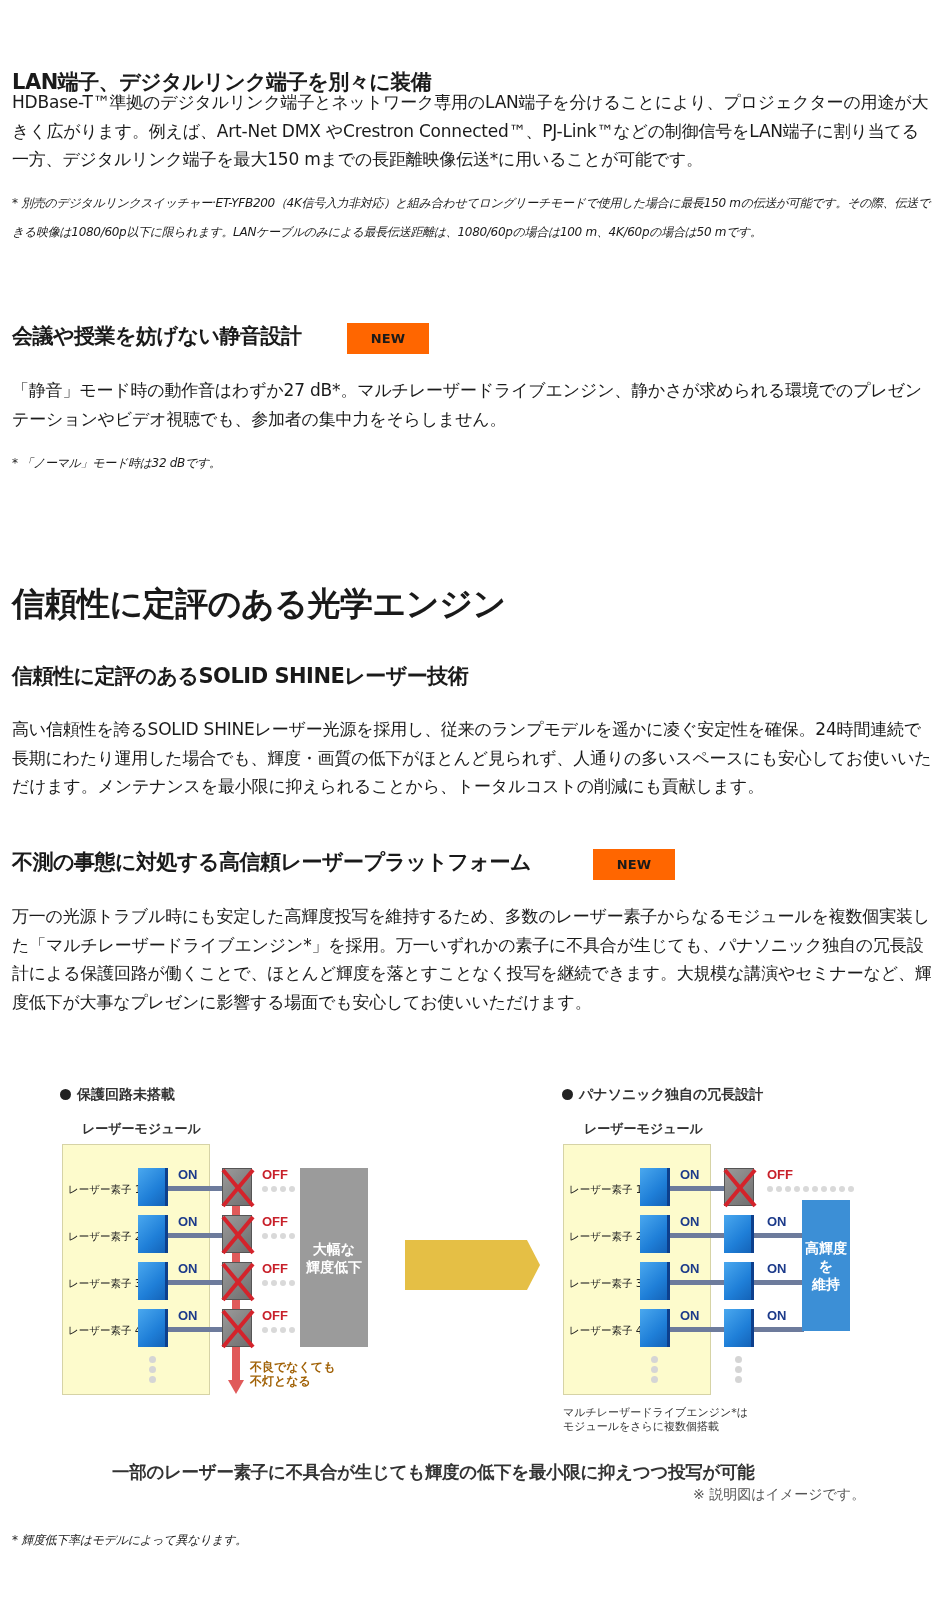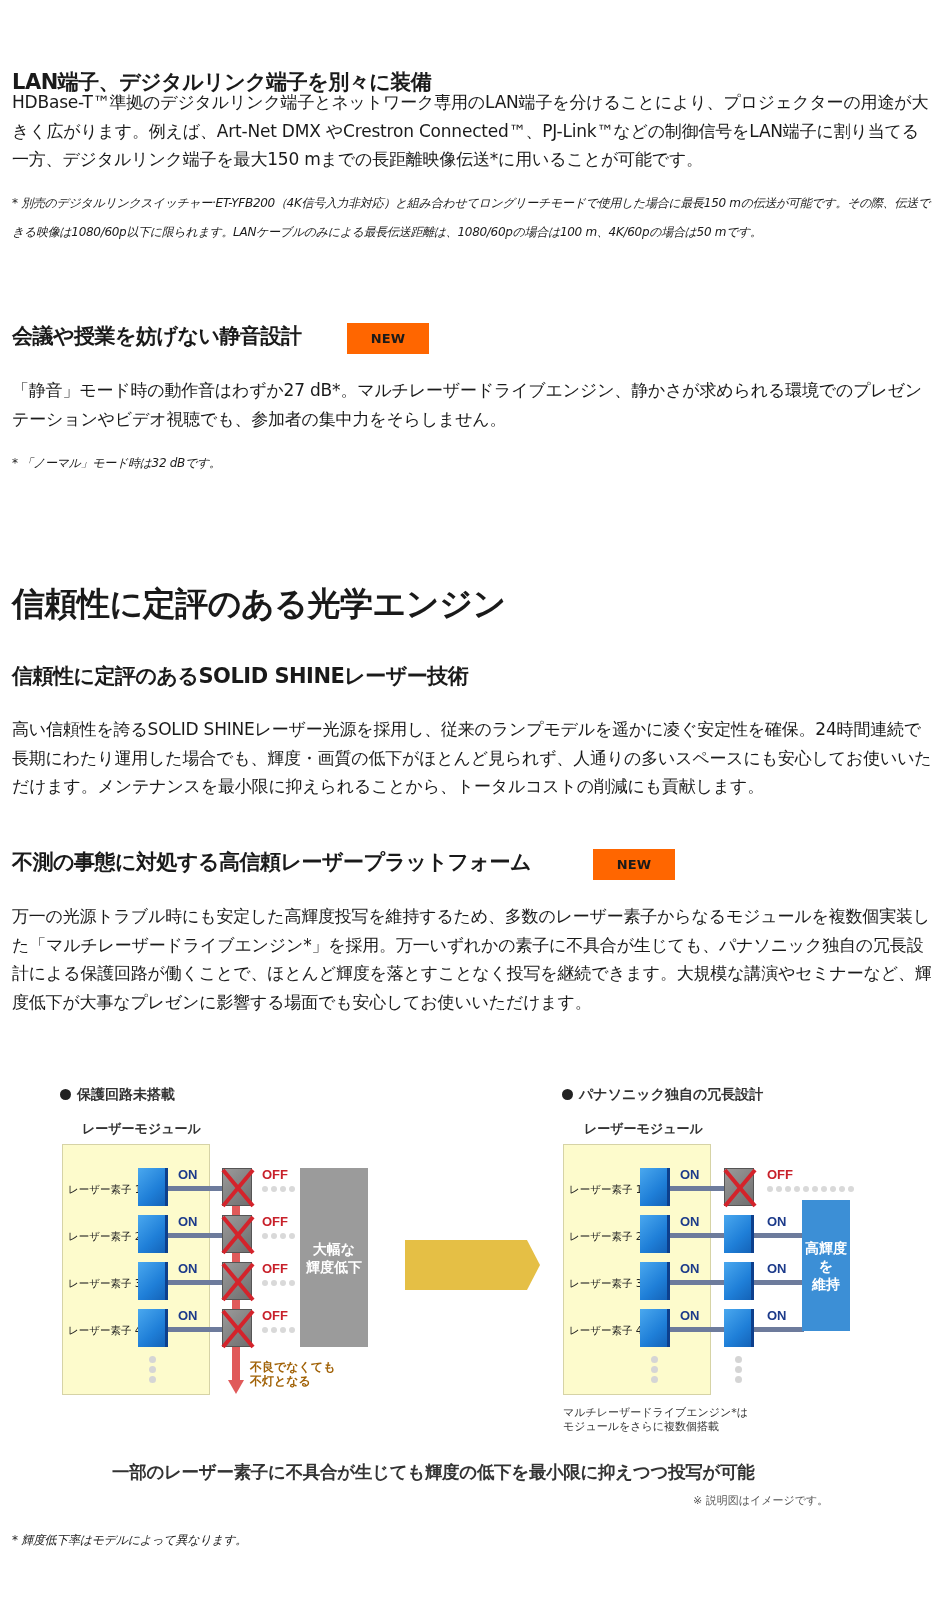--- a/index.html
+++ b/index.html
@@ -85,21 +85,21 @@
     text-align: center; line-height: 18px; display: flex; align-items: center; justify-content: center;
   }
   .bluebox {
     background: #3c8fd6; color: #fff; font-weight: bold; font-size: 14px;
     text-align: center; line-height: 18px; display: flex; align-items: center; justify-content: center;
   }
   .redbar { background: #e05a5a; }
   .redtext { color: #a16207; font-size: 12px; font-weight: bold; line-height: 14px; white-space: nowrap; }
   .cap-small { font-size: 11px; color: #333; line-height: 14px; white-space: nowrap; }
   .headline { font-size: 17.5px; font-weight: bold; color: #333; white-space: nowrap; letter-spacing: -0.3px; }
-  .img-note { font-size: 11px; color: #555; white-space: nowrap; margin-top: 7px; }
+  .img-note { font-size: 14px; color: #555; white-space: nowrap; }
 </style>
 </head>
 <body>
 
 <div class="abs h2" style="left:12px; top:36px;margin-top:32px;">LAN端子、デジタルリンク端子を別々に装備</div>
 <div class="abs body-text" style="left:12px; top:88px;">HDBase-T™準拠のデジタルリンク端子とネットワーク専用のLAN端子を分けることにより、プロジェクターの用途が大きく広がります。例えば、Art-Net DMX やCrestron Connected™、PJ-Link™などの制御信号をLAN端子に割り当てる一方、デジタルリンク端子を最大150 mまでの長距離映像伝送*に用いることが可能です。</div>
 <div class="abs note" style="left:12px; top:189px;">* 別売のデジタルリンクスイッチャー·ET-YFB200（4K信号入力非対応）と組み合わせてロングリーチモードで使用した場合に最長150 mの伝送が可能です。その際、伝送できる映像は1080/60p以下に限られます。LANケーブルのみによる最長伝送距離は、1080/60pの場合は100 m、4K/60pの場合は50 mです。</div>
 
 <div class="abs h2" style="left:12px; top:322px;">会議や授業を妨げない静音設計</div>
 <div class="abs badge" style="left:347px; top:323px;">NEW</div>

